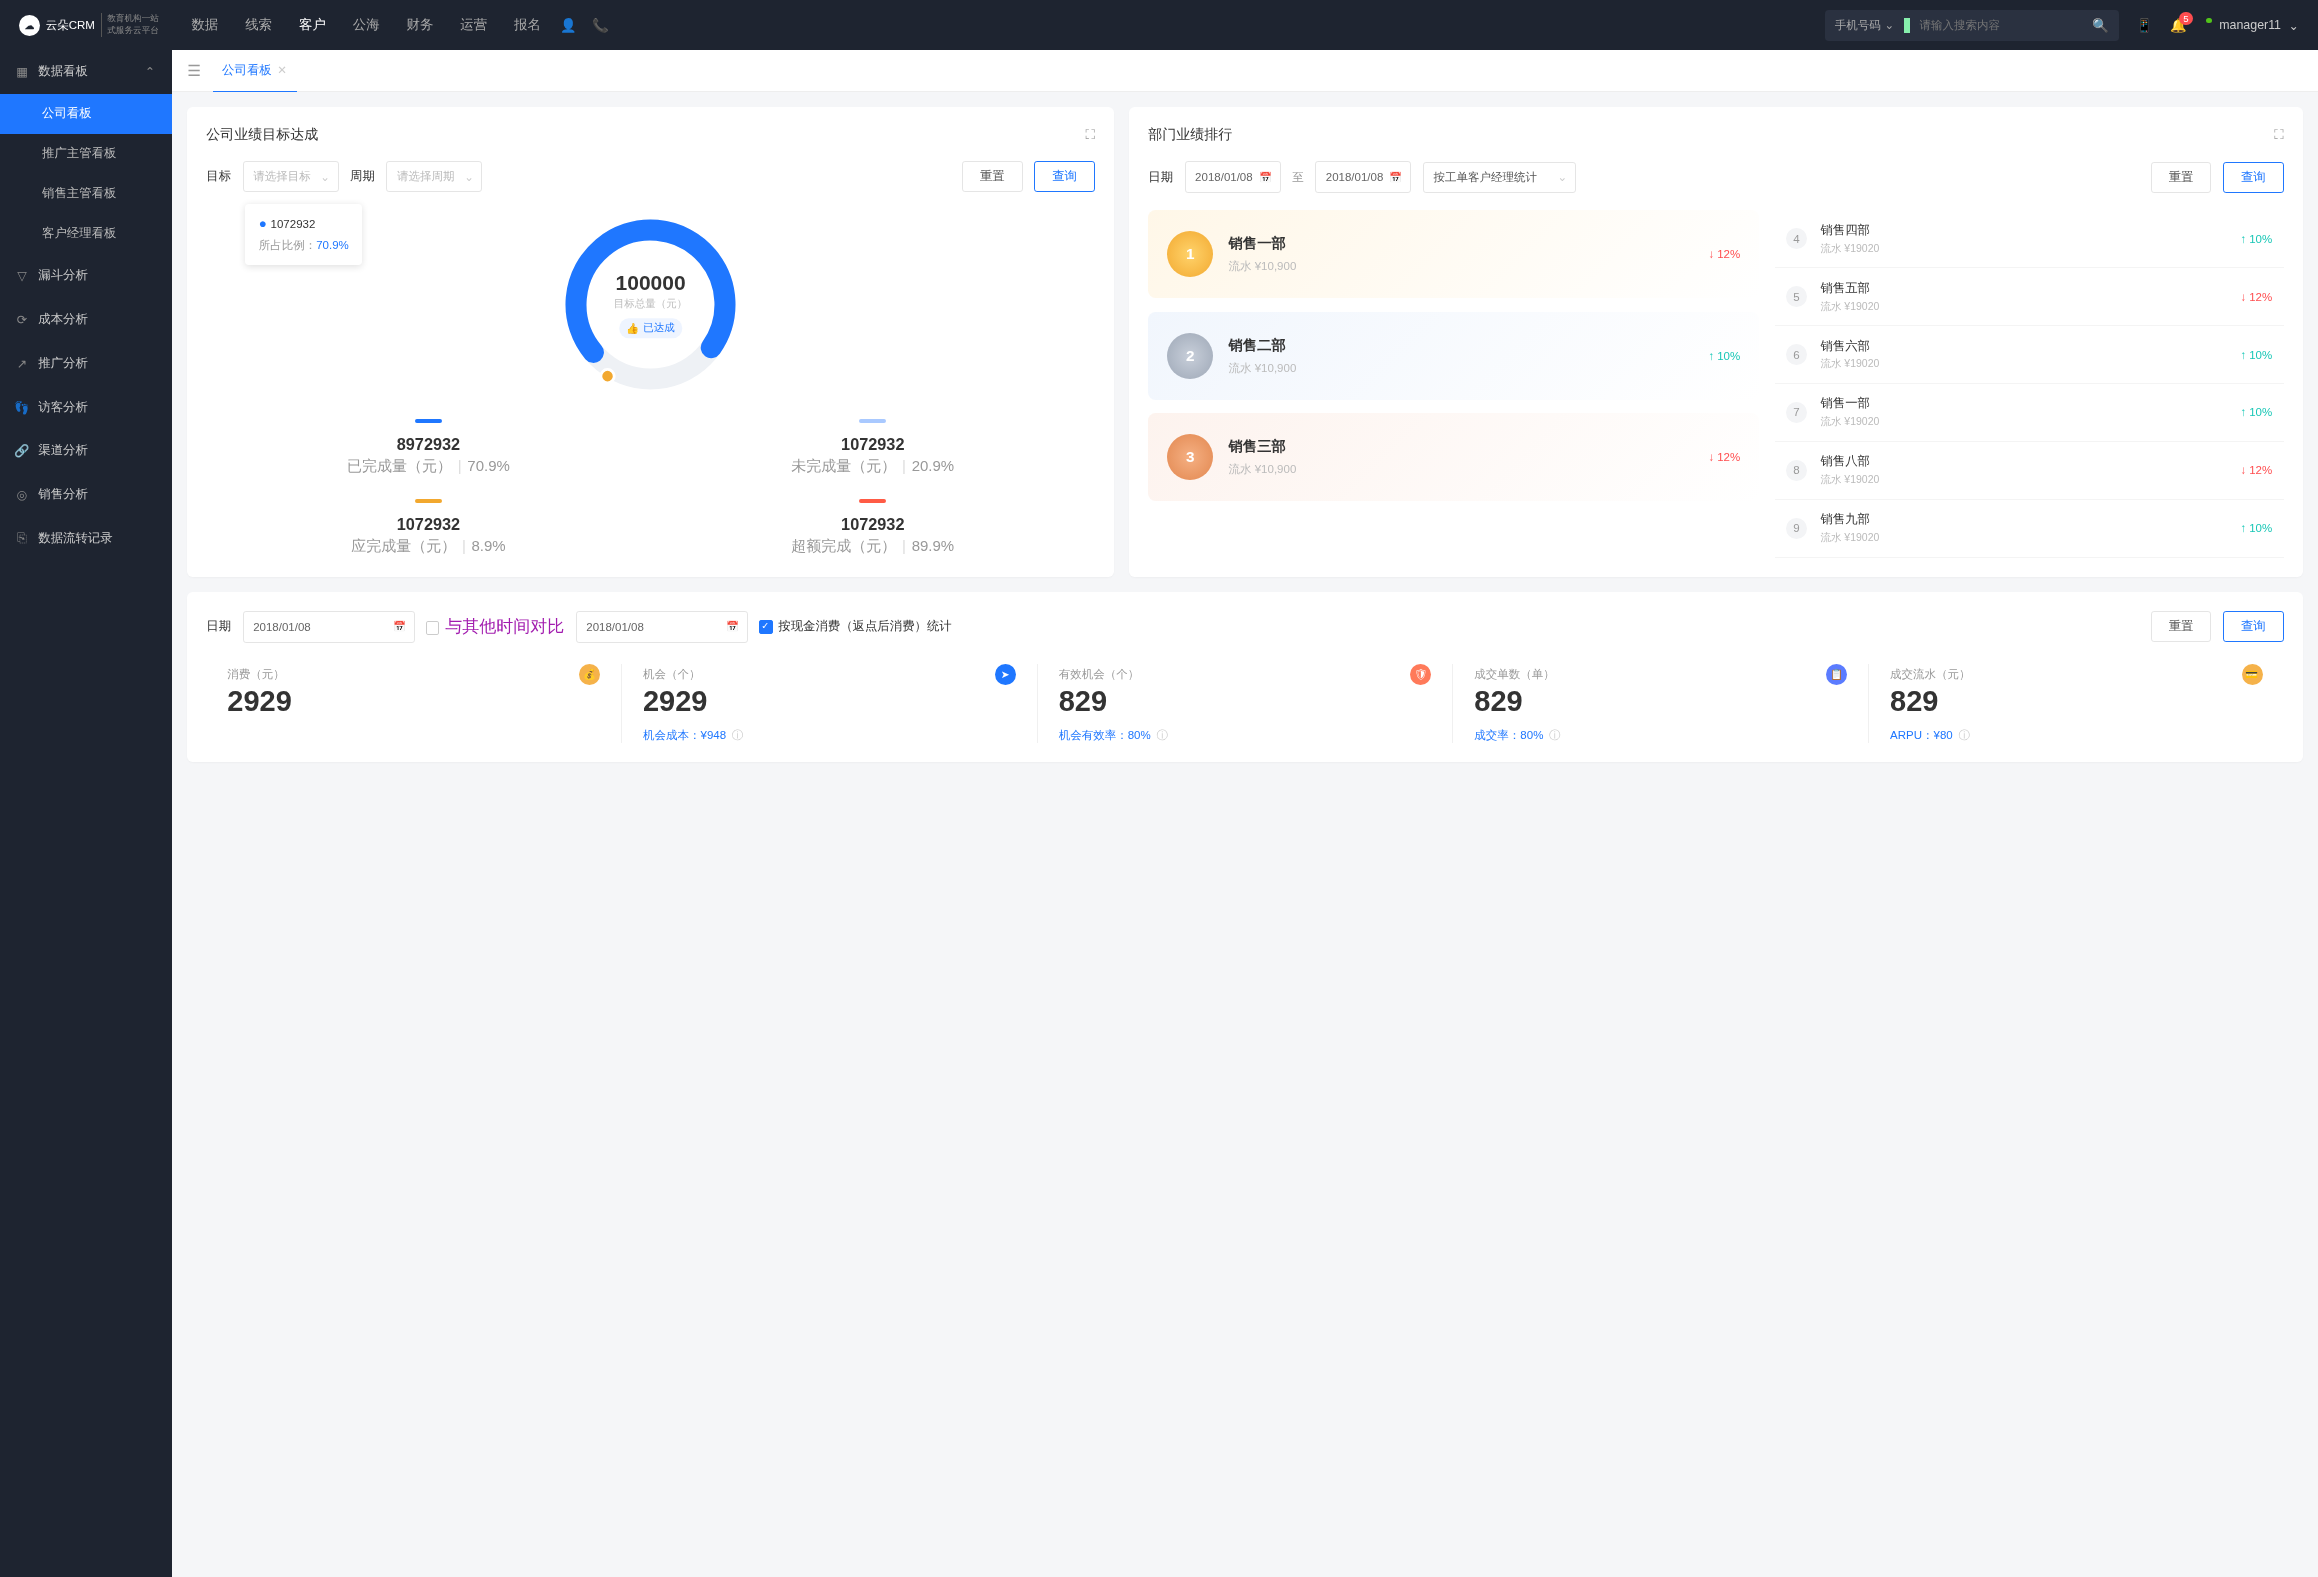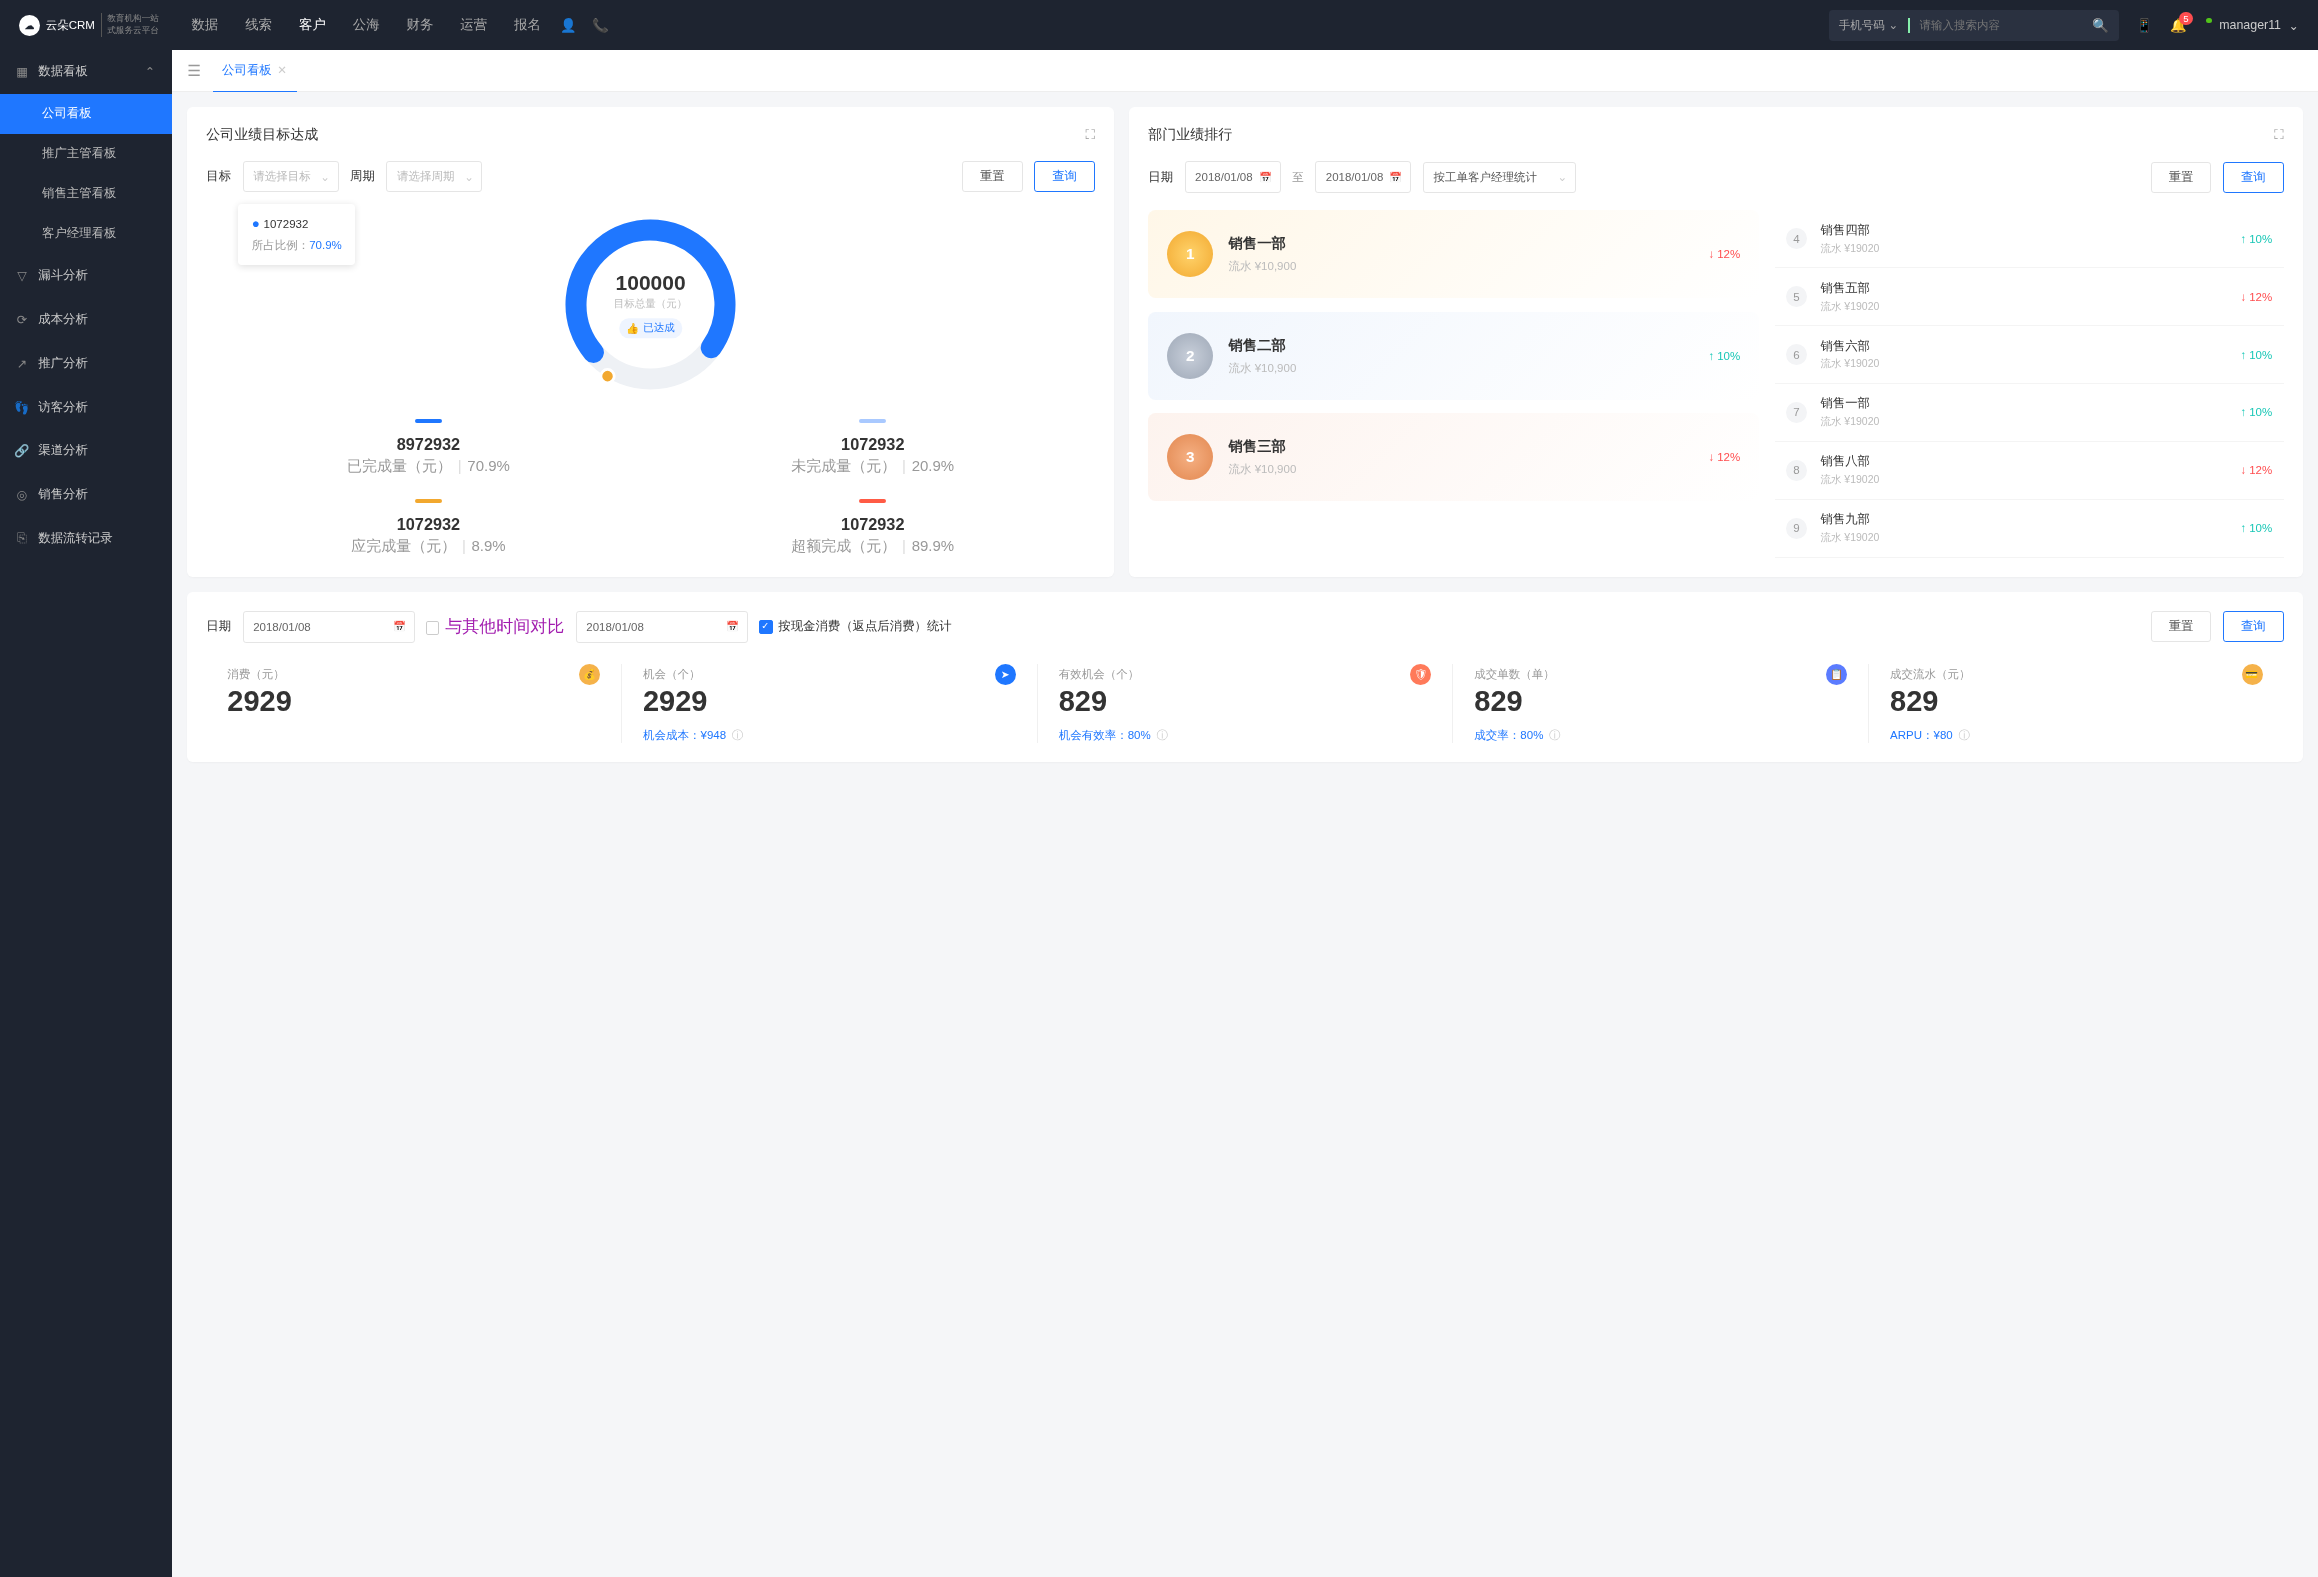--- a/index.html
+++ b/index.html
@@ -8,21 +8,21 @@
 .logo{display:flex;align-items:center;gap:5.7px;color:#fff;font-size:11.5px;margin-right:23px}
 .logo-icon{width:21px;height:21px;background:#fff;border-radius:50%;display:flex;align-items:center;justify-content:center;color:#1e2430;font-weight:bold;font-size:9.6px}
 .logo-txt{line-height:1.1}
 .logo-sub{font-size:8.6px;color:#888;border-left:1px solid #555;padding-left:5.7px}
 .topnav{display:flex;gap:27px;margin-left:9.6px}
 .topnav-item{color:#aaa;cursor:pointer;font-size:13.4px}
 .topnav-item.active{color:#fff}
 .top-icons{display:flex;gap:19px;align-items:center;margin-left:21px}
 .top-spacer{flex:1}
 .search-box{display:flex;align-items:center;background:#2a3140;border-radius:3.8px;height:31px;min-width:249px}
-.search-sel{padding:0 9.6px;border-right:2px solid #86efac;font-size:11.5px;color:#aaa;display:flex;align-items:center;gap:3.8px;cursor:pointer}
+.search-sel{padding:0 9.6px;border-right:6px solid #86efac;font-size:11.5px;color:#aaa;display:flex;align-items:center;gap:3.8px;cursor:pointer}
 .search-input{background:transparent;border:none;outline:none;color:#ccc;padding:0 9.6px;flex:1;font-size:11.5px}
 .search-btn{padding:0 9.6px;color:#888;cursor:pointer}
 .top-right{display:flex;align-items:center;gap:19px;margin-left:19px}
 .badge{position:relative}
 .badge-dot{position:absolute;top:-5.7px;right:-5.7px;background:#ff4d4f;color:#fff;border-radius:7.6px;font-size:9.6px;padding:1px 3.8px;min-width:13.4px;text-align:center}
 .user{display:flex;align-items:flex-start;gap:7.6px;font-size:12.4px;color:#ccc;cursor:pointer}
 .user-dot{width:5.7px;height:5.7px;background:#52c41a;border-radius:50%}
 .layout{display:flex;height:calc(100vh - 50px)}
 .sidebar{width:172px;background:#1e2430;color:#ccc;overflow-y:auto;flex-shrink:0}
 .side-group{padding:13.4px 15.3px;display:flex;align-items:center;gap:9.6px;cursor:pointer;font-size:12.4px}
@@ -43,21 +43,21 @@
 .expand-ico{color:#999;cursor:pointer;font-size:13.4px}
 .filters{display:flex;align-items:center;gap:11.5px;margin-bottom:17px;flex-wrap:wrap}
 .fl-label{font-size:12.4px;color:#333;font-weight:500}
 .sel{border:1px solid #e5e5e5;border-radius:2.9px;height:31px;padding:0 21px 0 9.6px;font-size:11.5px;color:#bbb;background:#fff;cursor:pointer;position:relative;display:flex;align-items:center;min-width:96px}
 .sel::after{content:"⌄";position:absolute;right:7.6px;color:#ccc}
 .date-inp{border:1px solid #e5e5e5;border-radius:2.9px;height:32px;padding:0 27px 0 9.6px;font-size:11.5px;color:#666;background:#fff;display:flex;align-items:center;position:relative;min-width:96px}
 .date-inp::after{content:"📅";position:absolute;right:7.6px;font-size:10.5px;color:#ccc}
 .btn{height:31px;border:1px solid #e5e5e5;background:#fff;border-radius:2.9px;padding:0 17px;font-size:12.4px;cursor:pointer;color:#555}
 .btn.primary{border-color:#1f77ff;color:#1f77ff}
 .donut-wrap{position:relative;display:flex;justify-content:center;margin:9.6px 0 19px}
-.donut-tip{position:absolute;left:32px;top:-5.7px;background:#fff;box-shadow:0 1.9px 7.6px rgba(0,0,0,0.12);border-radius:3.8px;padding:9.6px 13.4px;font-size:11.5px;line-height:1.7}
+.donut-tip{position:absolute;left:39px;top:-5.7px;background:#fff;box-shadow:0 1.9px 7.6px rgba(0,0,0,0.12);border-radius:3.8px;padding:9.6px 13.4px;font-size:11.5px;line-height:1.7}
 .donut-tip .dot{color:#1f77ff;font-size:13.4px;margin-right:3.8px}
 .donut-center{position:absolute;top:50%;left:50%;transform:translate(-50%,-50%);text-align:center}
 .donut-val{font-weight:700;font-size:21px}
 .donut-lbl{color:#bbb;font-size:10.5px;margin-top:1.9px}
 .donut-badge{margin-top:7.6px;display:inline-flex;align-items:center;gap:3.8px;color:#1f77ff;font-size:10.5px;background:#eef4ff;padding:2.9px 7.6px;border-radius:9.6px}
 .stats{display:grid;grid-template-columns:1fr 1fr;gap:23px 0;text-align:center;margin-top:9.6px}
 .stat-bar{width:27px;height:3.8px;border-radius:1.9px;margin:0 auto 11.5px}
 .stat-val{font-weight:700;font-size:16.3px;margin-bottom:3.8px}
 .stat-lbl{color:#999;font-size:15px}
 .st-divider{color:#ddd;margin:0 5.7px}

